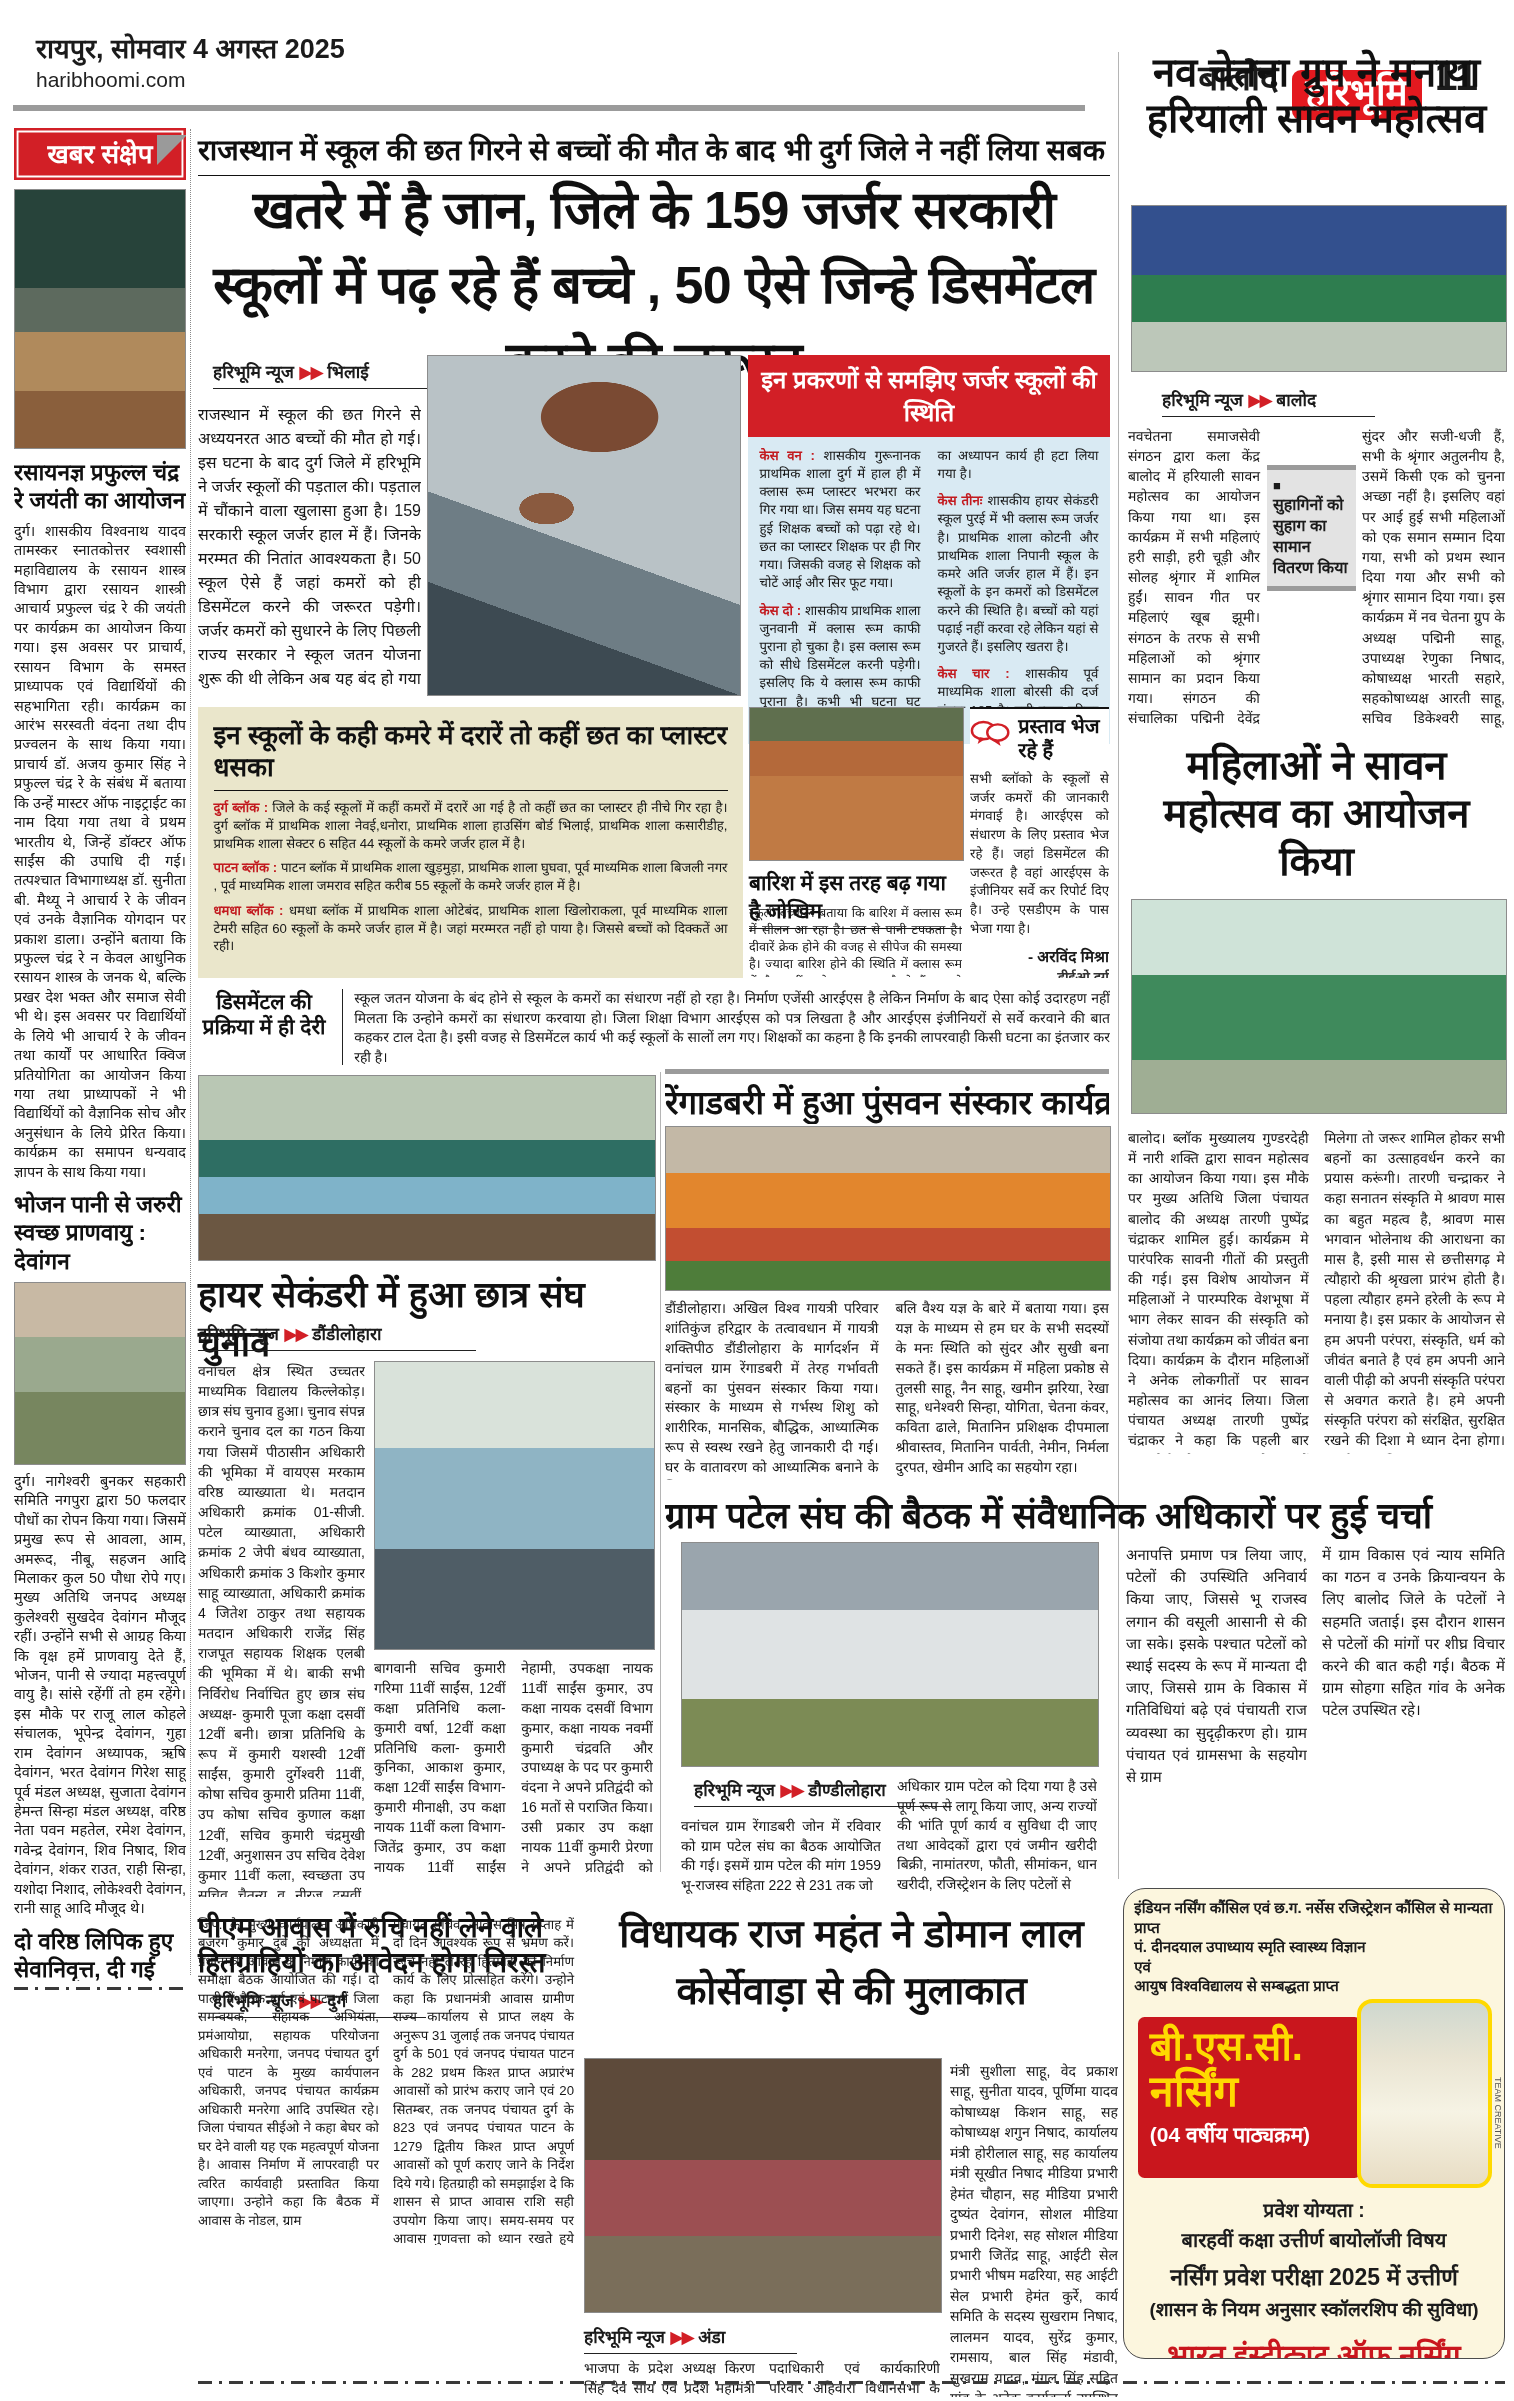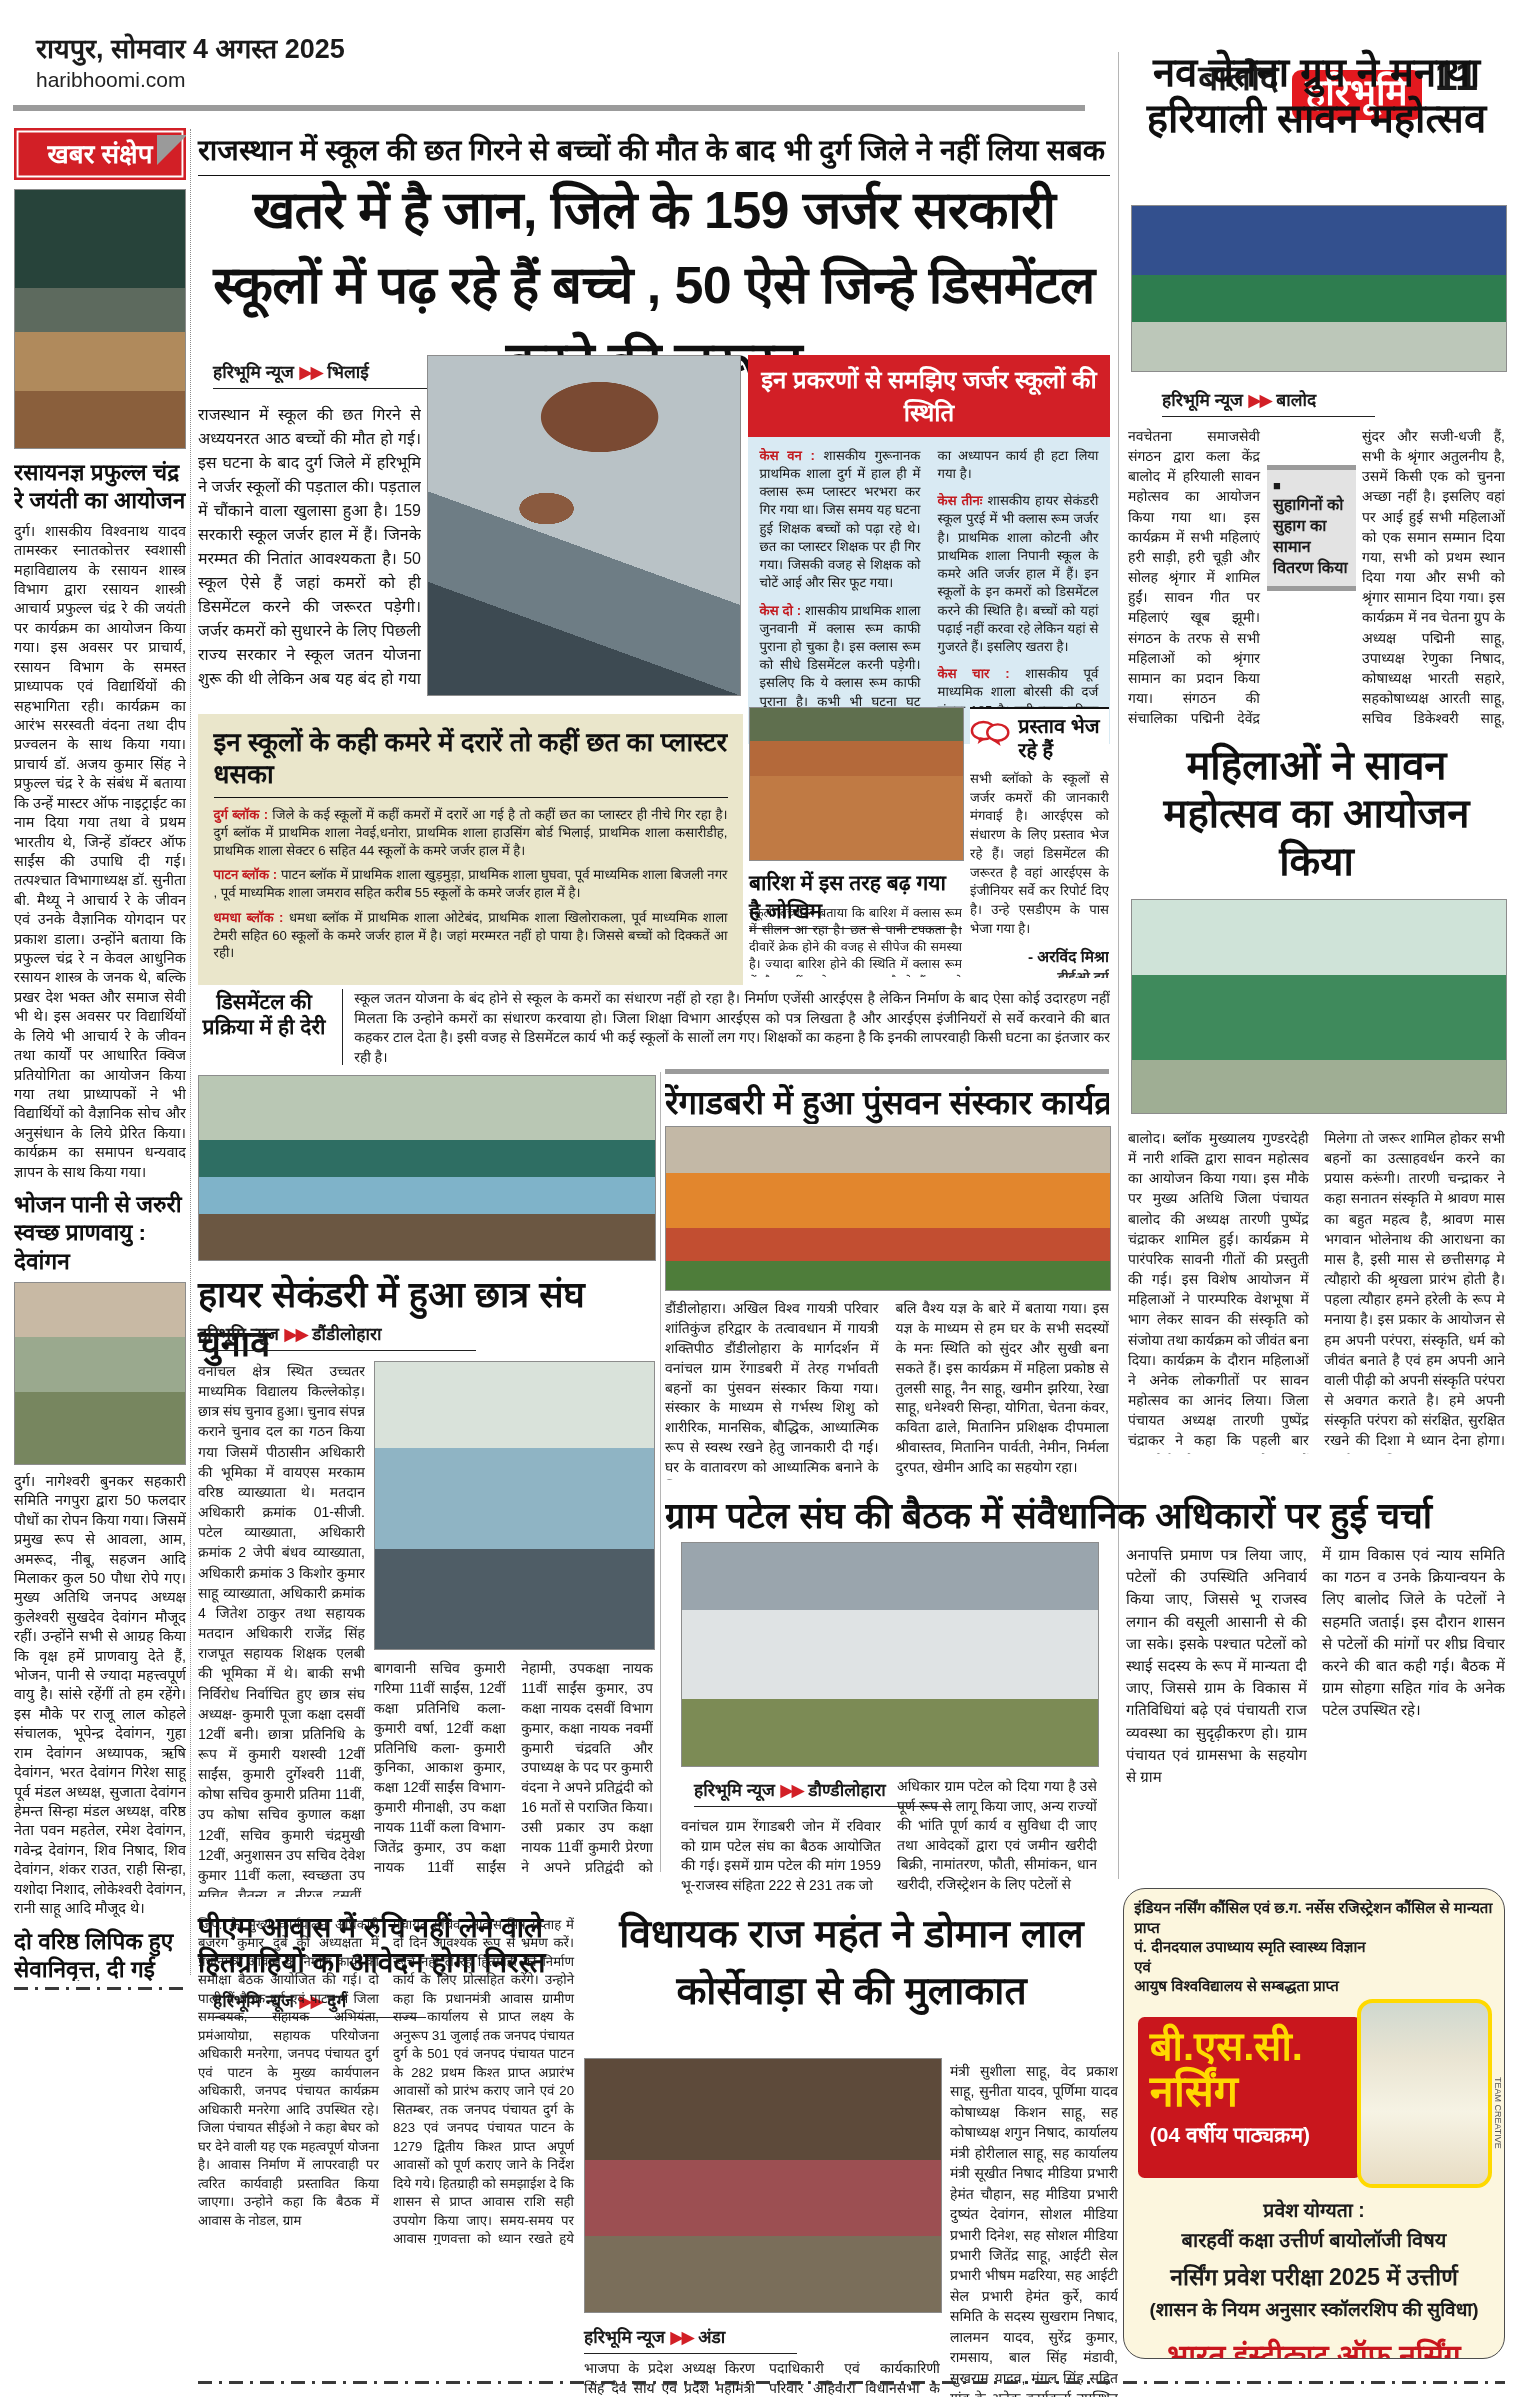--- a/index.html
+++ b/index.html
@@ -22,21 +22,21 @@
   .lbl-red{color:#c21a1f;font-weight:bold;}
   
   .mast-box{background:#e3191f;color:#ffffff;border-radius:9px;padding:2.6px 14px 6.5px;font-weight:bold;font-size:37px;line-height:1.1;margin-top:36px;}
   
   .side-banner{position:relative;background:#d21f26;color:#fff;font-size:26px;font-weight:bold;
                text-align:center;padding:6.5px 0 9px;box-shadow:inset 0 0 0 2.6px #d21f26, inset 0 0 0 4.5px #ffffff;}
   .fold{position:absolute;right:-1.3px;top:6.5px;width:0;height:0;border-left:30px solid #9a9a9a;border-bottom:30px solid transparent;}
   
   .cases-box{background:#d9eaf3;}
   .cases-head{background:#d21f26;color:#fff;}
-  .beige{background:#eae6cb;margin-top:7px;}
+  .beige{background:#eae6cb;}
   .quote-box{background:#ffffff;}
   .pullq{background:#e3e3e3;border-top:5.2px solid #9b9b9b;border-bottom:5.2px solid #9b9b9b;padding:7.7px 6.5px;}
   
   .ad{background:#fcf6de;border:1.3px solid #4c4c4c;}
   .ad-red{background:#c9161d;border-radius:6.5px;}
   .ad-yellow{color:#ffd900;}
   .nurse-photo{border:4.5px solid #ffd900;border-radius:15.5px;
      background:linear-gradient(180deg,#cfd8cf 0%,#e9e4d2 30%,#f6f3e4 60%,#e8ddc4 100%);}
   
   .ph-ceremony{background:linear-gradient(180deg,#27433a 0 38%,#5d6a5e 38% 55%,#b08a5c 55% 78%,#8a5f3c 78% 100%);}

